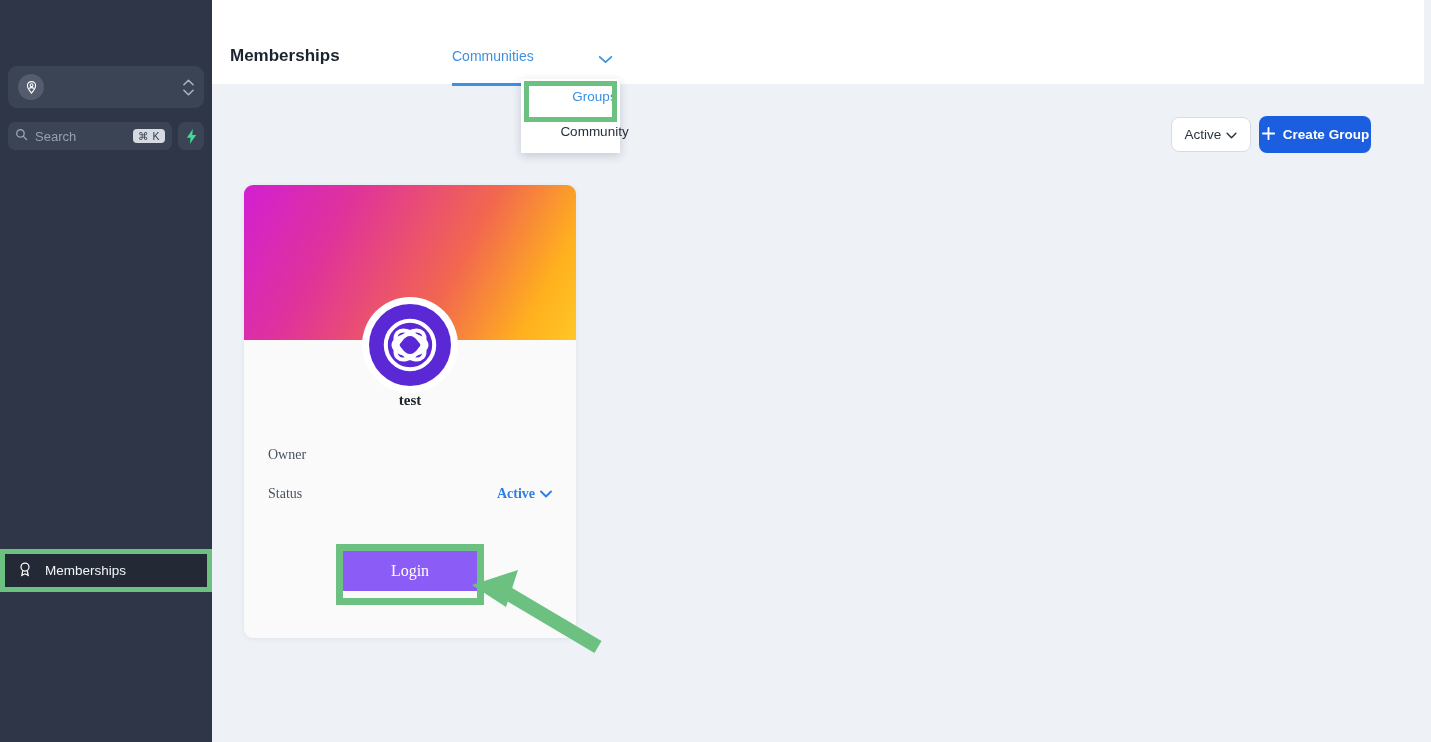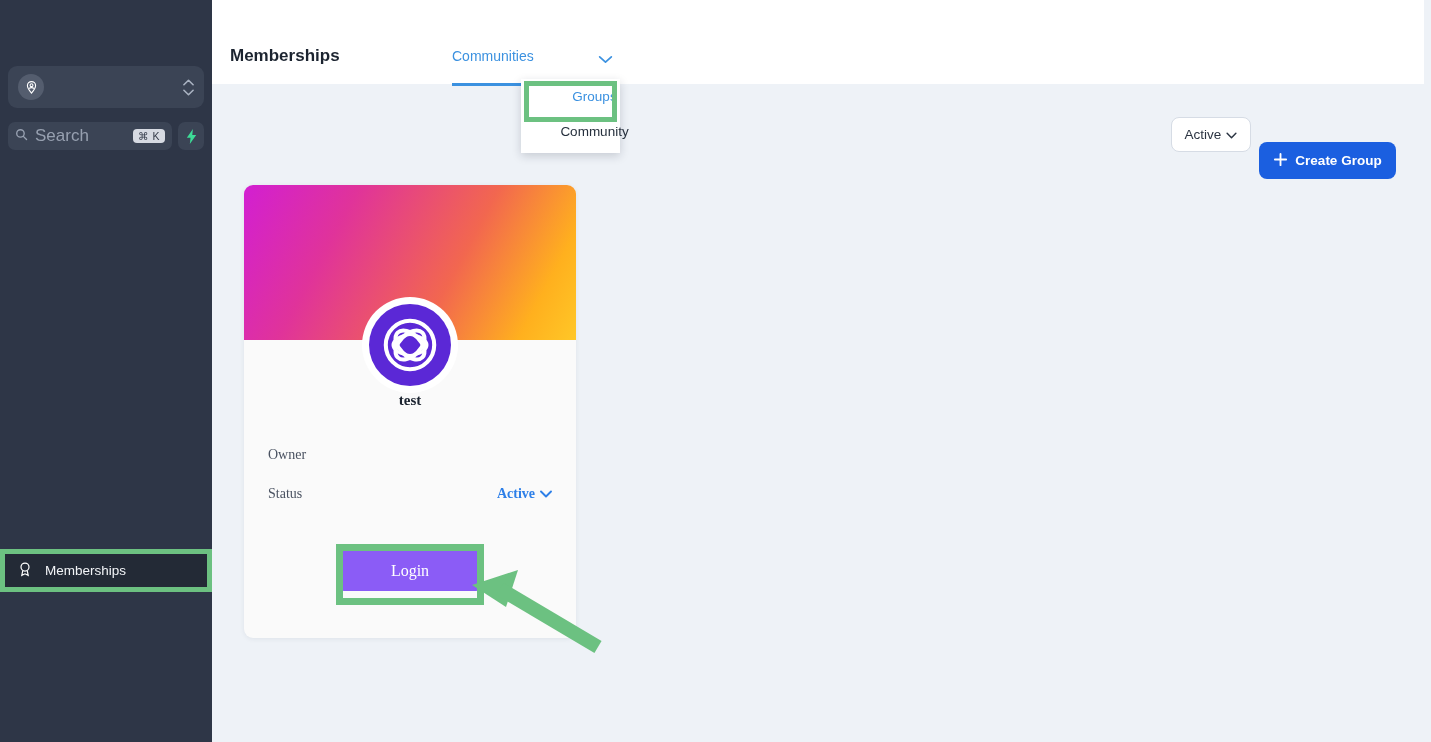--- a/index.html
+++ b/index.html
@@ -42,21 +42,21 @@
     position: absolute; left: 8px; top: 122px;
     width: 196px; height: 28px;
     display: flex; align-items: center; gap: 6px;
   }
   .search-box {
     flex: 1; height: 28px;
     background: #3b4455; border-radius: 7px;
     display: flex; align-items: center; padding: 0 7px;
     gap: 7px;
   }
-  .search-ph { flex: 1; color: #97a0b0; font-size: 17px; }
+  .search-ph { flex: 1; color: #97a0b0; font-size: 13px; }
   .kbd {
     background: #d6dae2; color: #353c4a;
     font-size: 10.5px; border-radius: 4px;
     padding: 2px 5px; line-height: 1;
     font-family: "Liberation Sans", sans-serif;
     letter-spacing: 0.5px;
   }
   .bolt-btn {
     width: 26px; height: 28px; border-radius: 7px;
     background: #3b4455;
@@ -142,25 +142,25 @@
     position: absolute; left: 1171px; top: 117px;
     width: 80px; height: 35px;
     background: #fff; border: 1px solid #d6dce5;
     border-radius: 8px;
     display: flex; align-items: center; justify-content: center;
     gap: 5px;
     font-size: 13.5px; color: #2b3442;
   }
   .create-btn {
     position: absolute; left: 1259px; top: 116px;
-    width: 137px; height: 37px;
+    width: 112px; height: 37px;
     background: #1b5fe0; border-radius: 8px;
     display: flex; align-items: center; justify-content: center;
     gap: 7px;
-    color: #fff; font-size: 13.5px; font-weight: bold; margin-top: 26px;
+    color: #fff; font-size: 13.5px; font-weight: bold;
   }
 
   
   .card {
     position: absolute; left: 244px; top: 185px;
     width: 332px; height: 453px;
     background: #fafafa;
     border-radius: 9px;
     box-shadow: 0 1px 5px rgba(35,50,80,0.08);
     overflow: hidden;

